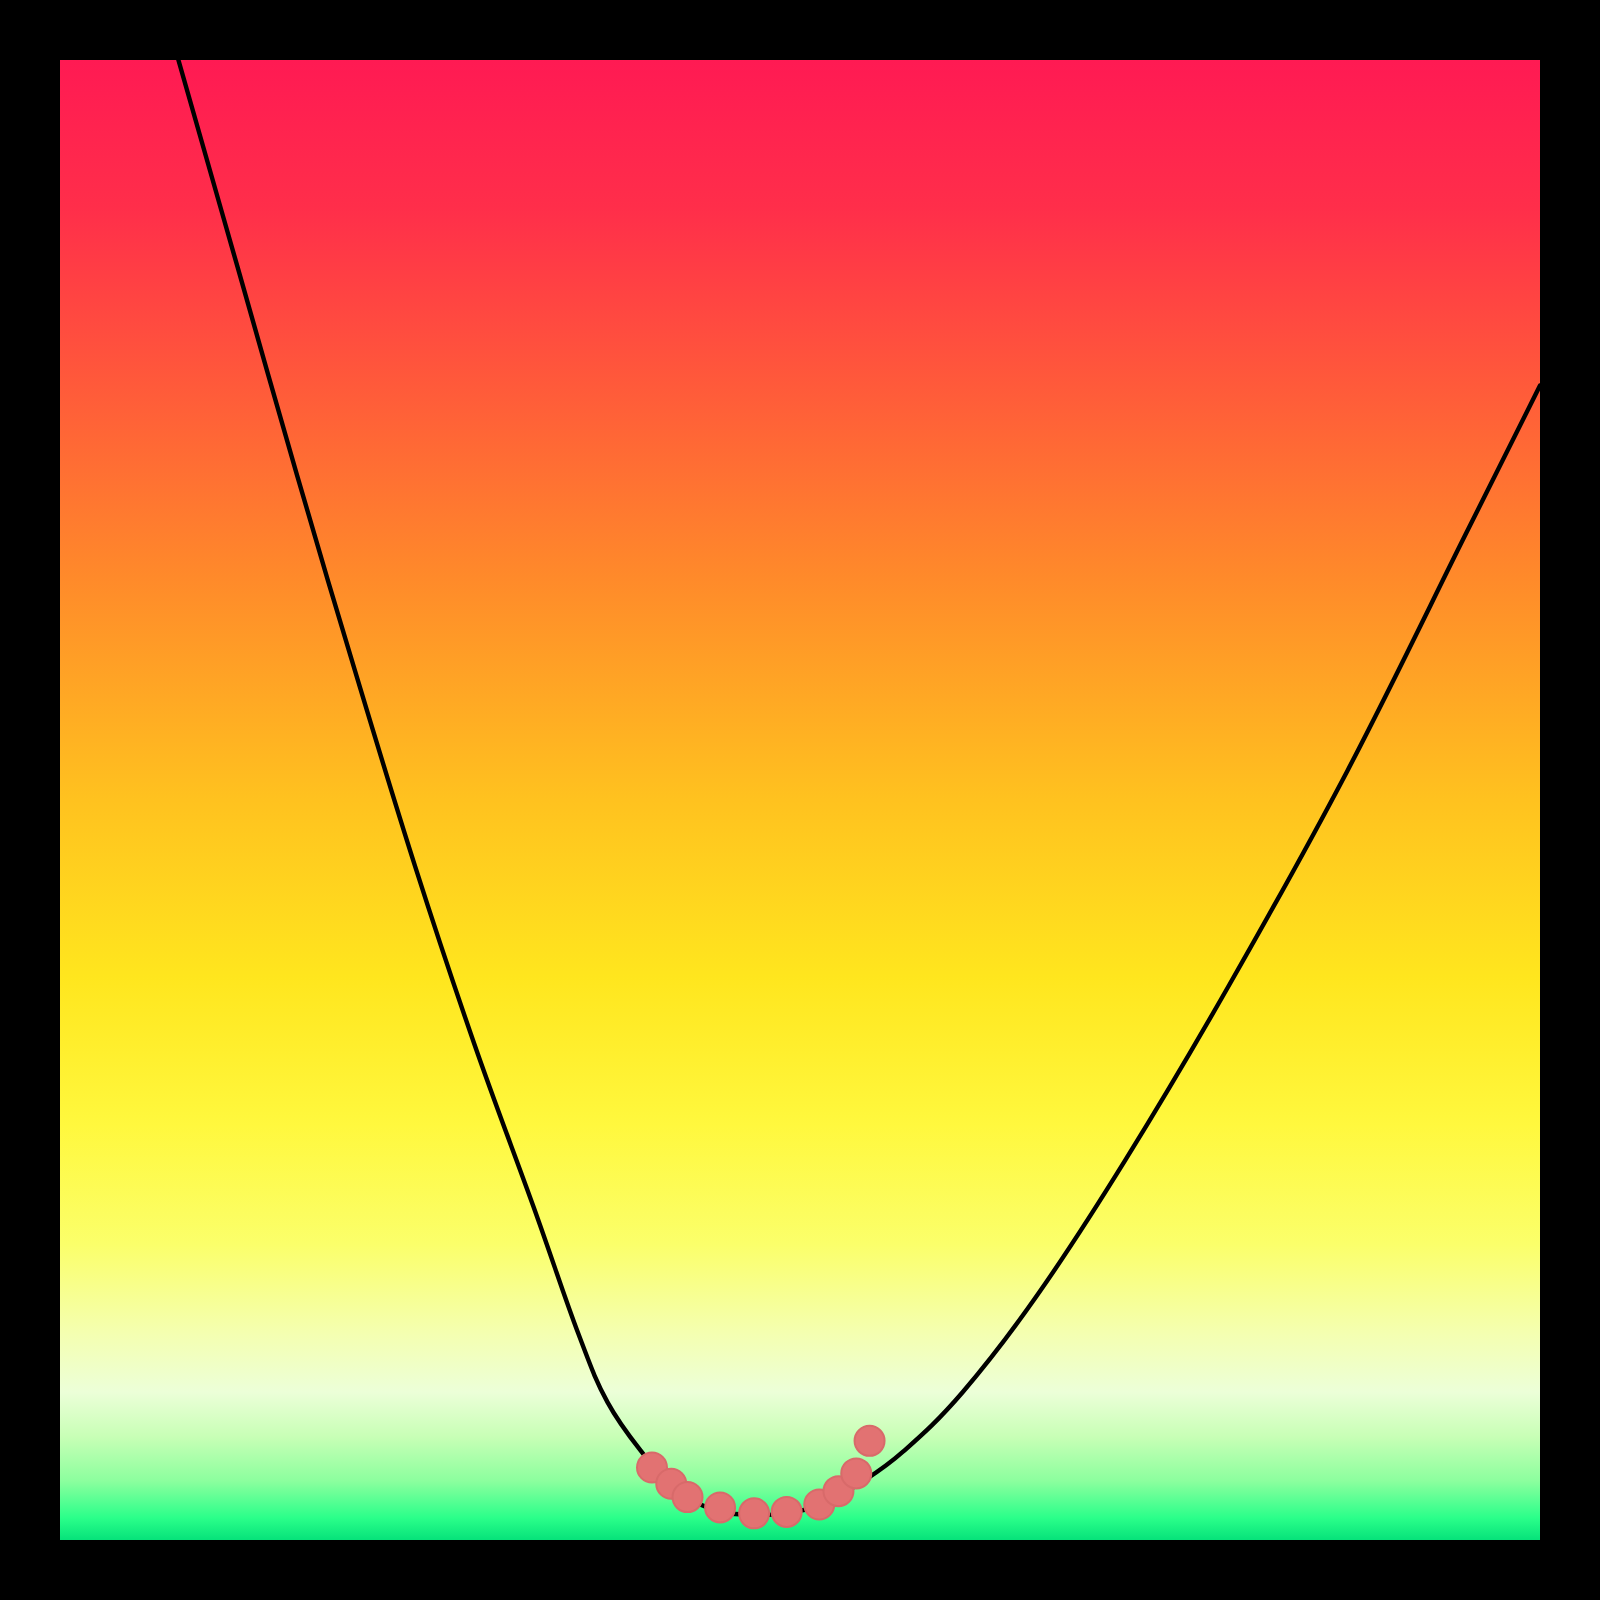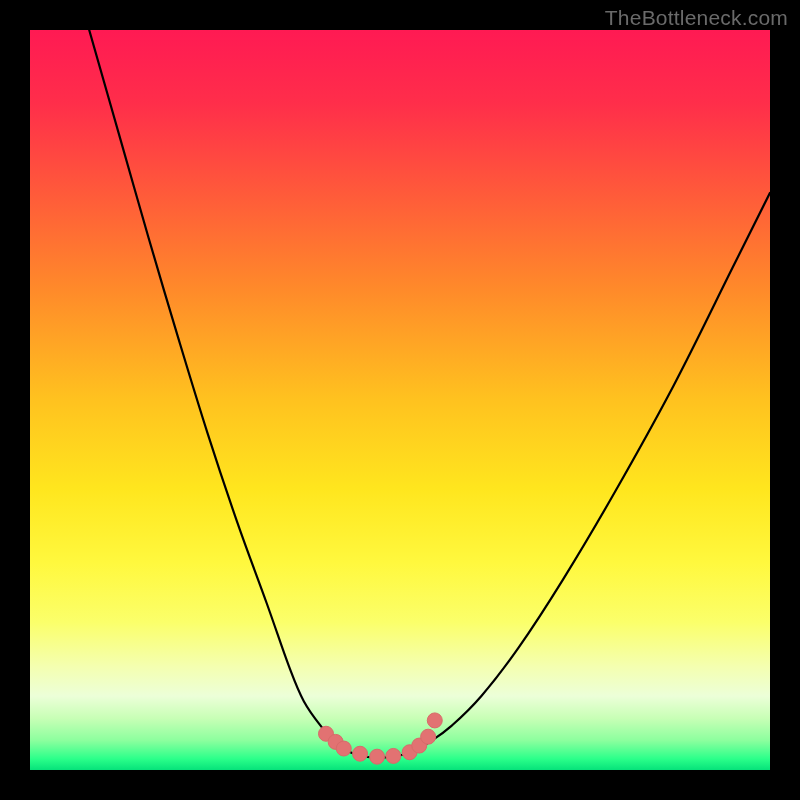--- a/index.html
+++ b/index.html
@@ -50,21 +50,20 @@
     font-weight: 500;
     letter-spacing: 0.2px;
     user-select: none;
   }
 </style>
 </head>
 <body>
 
 <div class="frame">
 
-  <div class="watermark">TheBottleneck.com</div>
 
   <div class="plot">
 
     <svg class="gradient" viewBox="0 0 740 740" preserveAspectRatio="none">
       <defs>
         <linearGradient id="bg" x1="0" y1="0" x2="0" y2="1">
             <stop offset="0.00%" stop-color="#ff1a53"></stop>
             <stop offset="10.00%" stop-color="#ff2e4a"></stop>
             <stop offset="22.00%" stop-color="#ff5a3a"></stop>
             <stop offset="35.00%" stop-color="#ff8a2a"></stop>

